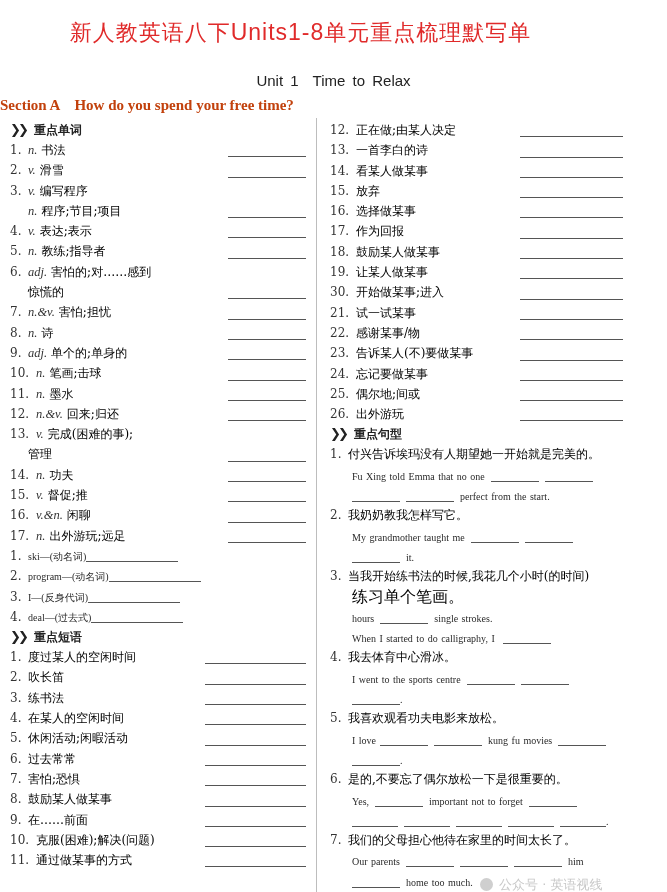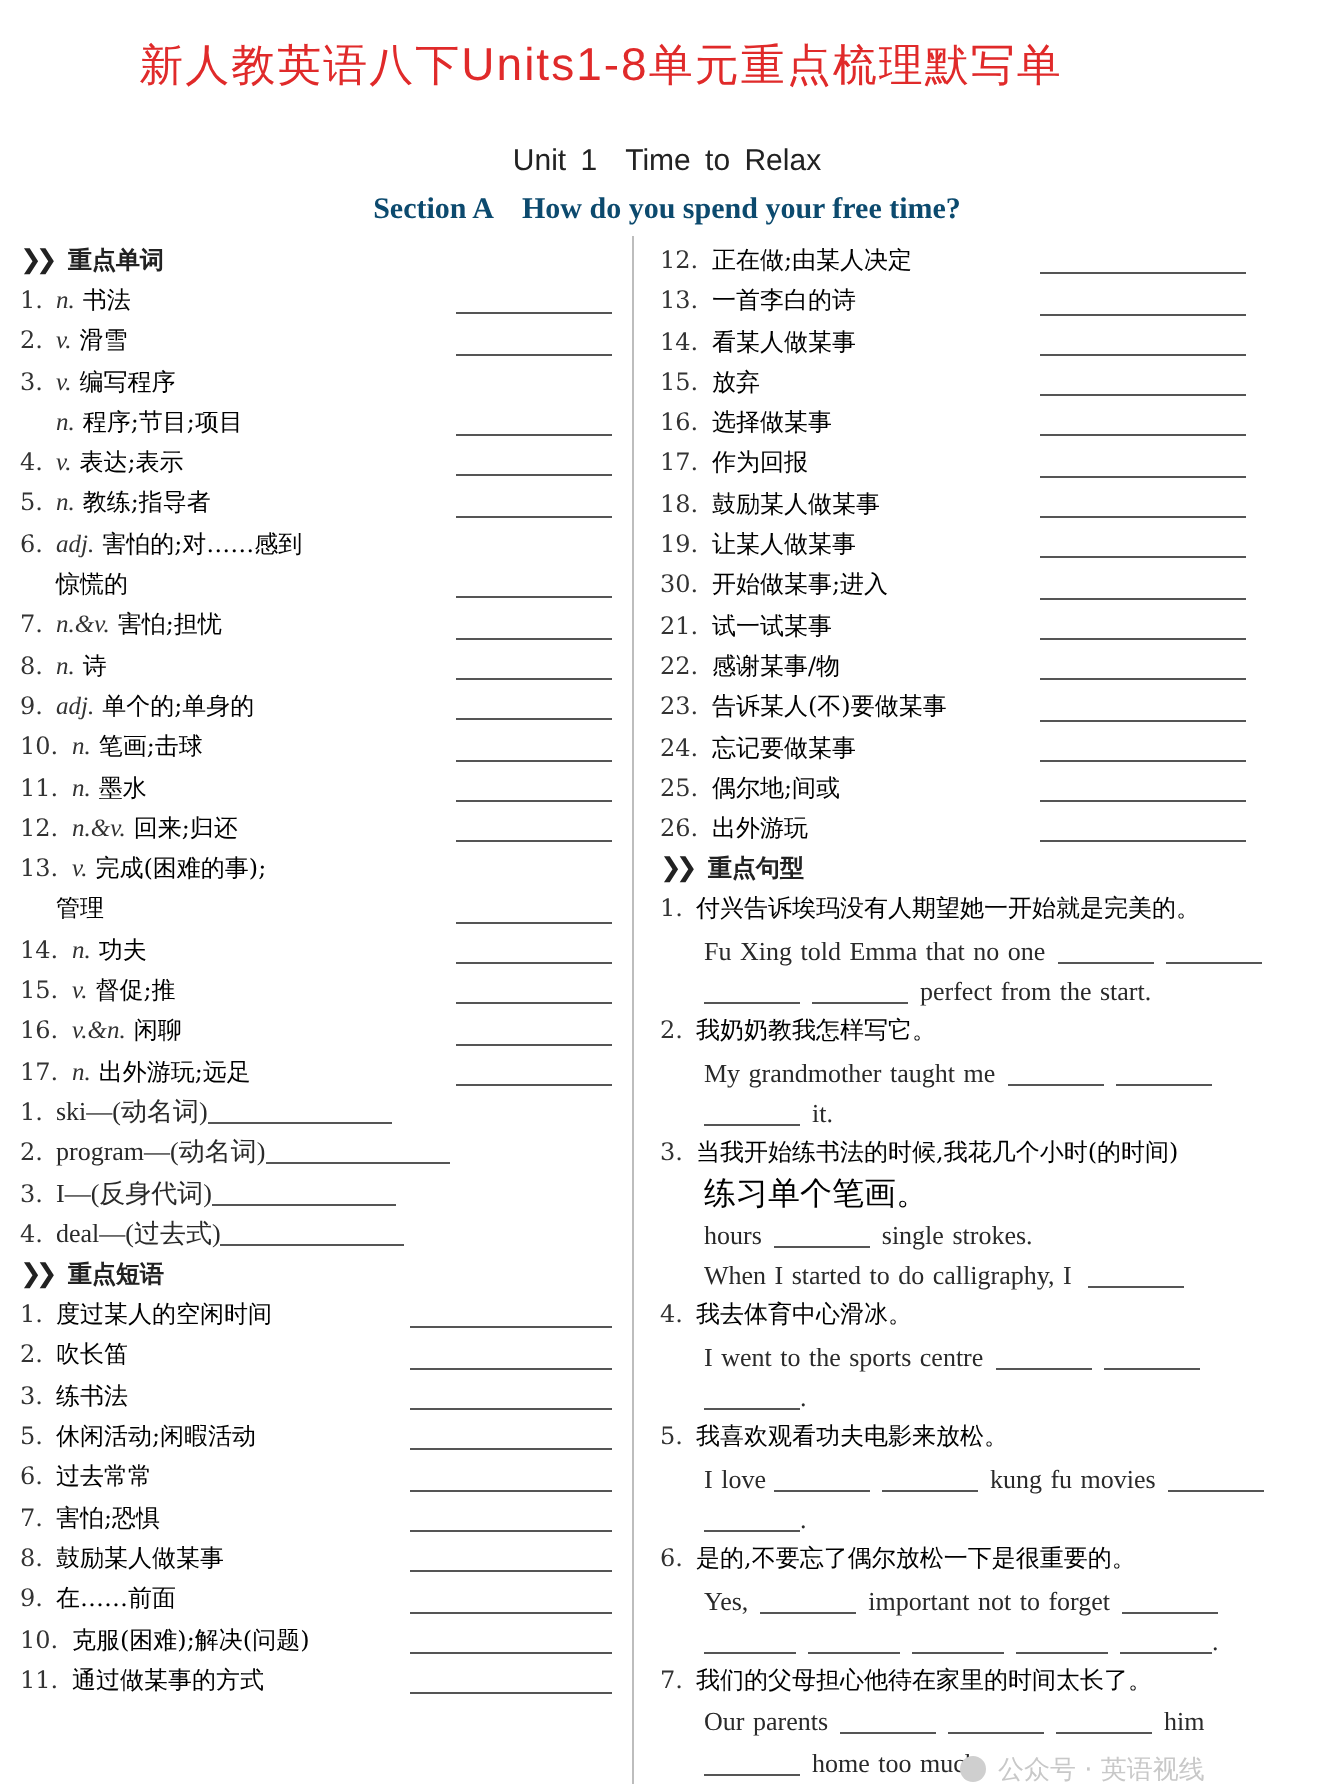--- a/index.html
+++ b/index.html
@@ -12,22 +12,22 @@
     }
     .doc-title .latin { font-family: "Liberation Sans", sans-serif; font-size: 23px; }
 
     .unit-title {
       position: absolute; top: 72px; left: 0; width: 667px; text-align: center;
       font-family: "Liberation Sans", sans-serif; font-size: 15px; color: #222;
       word-spacing: 3px;
     }
     .unit-title .gap { display: inline-block; width: 14px; }
     .section-title {
-      position: absolute; top: 97px; left: 0; width: 667px; text-align: center;
-      font-family: "Liberation Serif", serif; font-weight: bold; font-size: 15px; color: #0c4a6e;
+      position: absolute; top: 97px; left: 0; width: 667px; text-align: left;
+      font-family: "Liberation Serif", serif; font-weight: bold; font-size: 15px; color: #c2410c;
     }
     .section-title .gap { display: inline-block; width: 14px; }
 
     .divider { position: absolute; left: 316px; top: 118px; width: 1px; height: 774px; background: #bdbdbd; }
 
     .col { position: absolute; top: 120px; }
     .col-left { left: 10px; width: 300px; }
     .col-right { left: 330px; width: 330px; }
 
     .row { position: relative; height: 20.3px; line-height: 20px; font-size: 12px; white-space: nowrap; }
@@ -38,21 +38,21 @@
     .pos { font-style: italic; color: #333; margin-right: 4px; font-family: "Liberation Serif", serif; font-size: 12.5px; }
     .cn { color: #000000; }
     .blank-r {
       position: absolute; bottom: 3px; height: 1px; background: #555;
     }
     .col-left .blank-r.vocab { left: 218px; width: 78px; }
     .col-left .blank-r.phrase { left: 195px; width: 101px; }
     .col-right .blank-r.phrase { left: 190px; width: 103px; }
 
     .inline-blank { display: inline-block; height: 1px; background: #555; vertical-align: -2px; }
-    .en { font-family: "Liberation Serif", serif; font-size: 13px; color: #2a2a2a; }
+    .en { font-family: "Liberation Serif", serif; font-size: 10px; color: #2a2a2a; }
 
     .sent-cn { height: 20.3px; line-height: 20px; font-size: 12px; white-space: nowrap; }
     .sent-en { height: 20.3px; line-height: 20px; padding-left: 22px; white-space: nowrap; position: relative; }
     .sent-en .en { word-spacing: 1px; }
 
     .watermark {
       position: absolute; left: 480px; top: 876px; font-family: "DejaVu Sans", sans-serif;
       font-size: 13px; color: #c8c8c8; white-space: nowrap;
     }
     .watermark .wm-icon { display: inline-block; width: 13px; height: 13px; border-radius: 50%; background: #cfcfcf; vertical-align: -2px; margin-right: 6px; }
@@ -107,20 +107,21 @@
       <div class="row"><span class="num">4.</span><span class="en">deal—(过去式)</span><span class="inline-blank" style="width: 92px;"></span></div>
     </div>
 
   <div class="sec-head">
     <span class="arrows">❯❯</span><span>重点短语</span>
   </div>
   <div id="phrases-left">
       <div class="row"><span class="num">1.</span><span class="cn">度过某人的空闲时间</span><span class="blank-r phrase"></span></div>
       <div class="row"><span class="num">2.</span><span class="cn">吹长笛</span><span class="blank-r phrase"></span></div>
       <div class="row"><span class="num">3.</span><span class="cn">练书法</span><span class="blank-r phrase"></span></div>
+      <div class="row"><span class="num">4.</span><span class="cn">在某人的空闲时间</span><span class="blank-r phrase"></span></div>
       <div class="row"><span class="num">5.</span><span class="cn">休闲活动;闲暇活动</span><span class="blank-r phrase"></span></div>
       <div class="row"><span class="num">6.</span><span class="cn">过去常常</span><span class="blank-r phrase"></span></div>
       <div class="row"><span class="num">7.</span><span class="cn">害怕;恐惧</span><span class="blank-r phrase"></span></div>
       <div class="row"><span class="num">8.</span><span class="cn">鼓励某人做某事</span><span class="blank-r phrase"></span></div>
       <div class="row"><span class="num">9.</span><span class="cn">在……前面</span><span class="blank-r phrase"></span></div>
       <div class="row"><span class="num w2">10.</span><span class="cn">克服(困难);解决(问题)</span><span class="blank-r phrase"></span></div>
       <div class="row"><span class="num w2">11.</span><span class="cn">通过做某事的方式</span><span class="blank-r phrase"></span></div>
     </div>
 </div>
 

